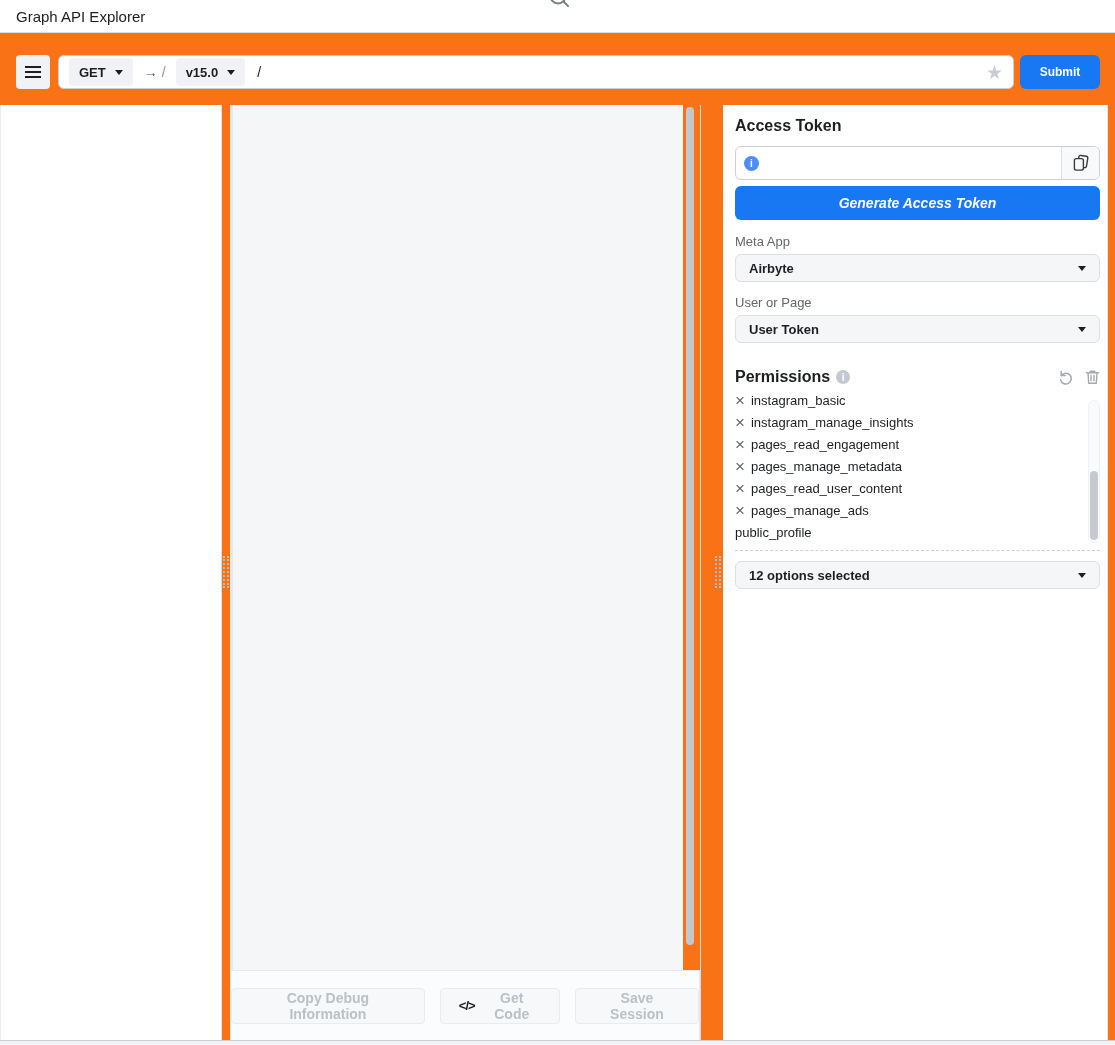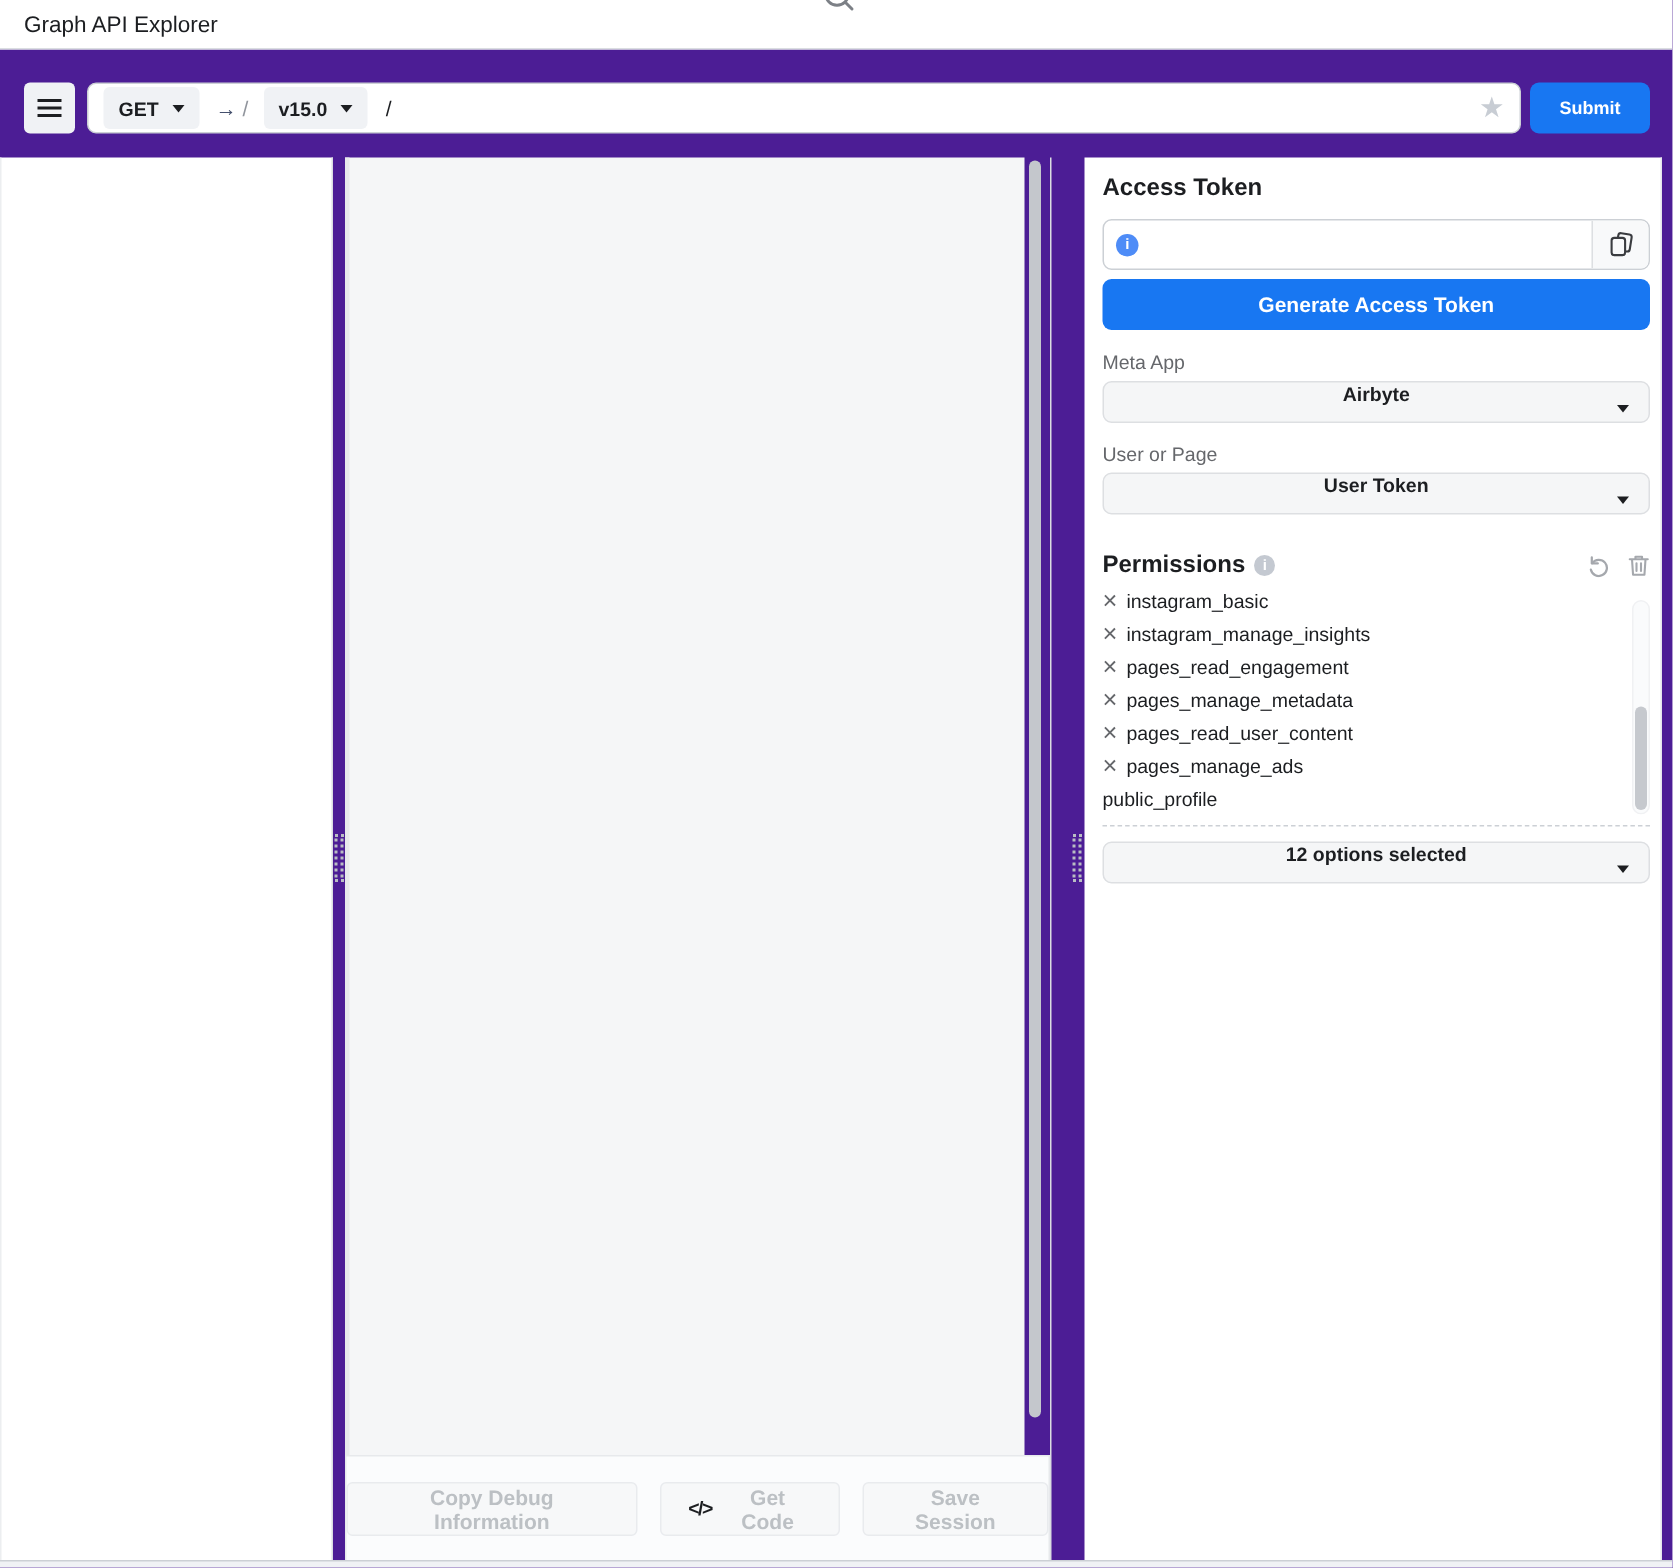--- a/index.html
+++ b/index.html
@@ -1,18 +1,18 @@
 <!DOCTYPE html>
 <html><head>
 <meta charset="utf-8">
 <style>
   * { margin:0; padding:0; box-sizing:border-box; }
   html,body { width:1115px; height:1045px; background:#fff;
     font-family:"Liberation Sans","DejaVu Sans",sans-serif; color:#1c1e21; overflow:hidden; }
-  .page { position:relative; width:1115px; height:1045px; background:#4c1d95; overflow:hidden; }
+  .page { position:relative; width:1115px; height:1045px; background:#f97316; overflow:hidden; }
 
   
   .header { position:absolute; top:0; left:0; right:0; height:33px; border-bottom:1px solid #dadde1; background:#fff; z-index:5; }
   .page-title { position:absolute; left:16px; top:8px; font-size:15px; font-weight:500; color:#1c1e21; }
   .search-partial { position:absolute; left:548px; top:-14px; }
 
   
   .hamburger-btn { position:absolute; left:16px; top:55px; width:34px; height:34px; background:#f0f2f5; border-radius:4px;
     display:flex; flex-direction:column; align-items:center; justify-content:center; gap:3px; cursor:pointer; }
   .hamburger-btn i { display:block; width:16px; height:2px; background:#1c1e21; }
@@ -51,25 +51,25 @@
   .right-panel { position:absolute; left:723px; top:105px; width:385px; bottom:5px; background:#fff;
     border-right:1px solid #e4e6eb; padding:12px 7px 0 12px; }
   .section-heading { font-size:16px; font-weight:700; color:#1c1e21; }
   .token-box { margin-top:11px; height:34px; border:1px solid #ccd0d5; border-radius:6px; display:flex; align-items:center; overflow:hidden; background:#fff; }
   .info-icon { flex:0 0 auto; width:15px; height:15px; margin-left:8px; border-radius:50%; background:#4e8cf7; color:#fff;
     font-size:10px; font-weight:700; display:flex; align-items:center; justify-content:center; }
   .token-input { flex:1; height:100%; border:none; outline:none; padding:0 8px; font-size:13px; font-family:inherit; background:transparent; }
   .copy-btn { flex:0 0 auto; width:38px; height:100%; border-left:1px solid #dddfe2; background:#f8f9fa;
     display:flex; align-items:center; justify-content:center; cursor:pointer; }
   .primary-btn { margin-top:6px; width:100%; height:34px; background:#1877F2; border:none; border-radius:6px;
-    color:#fff; font-size:14px; font-weight:700; cursor:pointer; font-family:inherit; }
+    color:#fff; font-size:14px; font-weight:700; cursor:pointer; font-family:inherit;font-style:italic; }
   .field-label { margin-top:14px; font-size:13px; color:#65676b; }
   .field-label.tight { margin-top:13px; }
   .dropdown { margin-top:5px; height:28px; background:#f5f6f7; border:1px solid #dddfe2; border-radius:6px;
-    display:flex; align-items:center; padding:0 13px; font-size:13px; font-weight:700; color:#1c1e21; cursor:pointer;flex-direction:column; }
+    display:flex; align-items:center; padding:0 13px; font-size:13px; font-weight:700; color:#1c1e21; cursor:pointer; }
   .dropdown .caret { margin-left:auto; }
 
   .perm-header { margin-top:25px; display:flex; align-items:center; }
   .perm-info-icon { width:14px; height:14px; margin-left:6px; border-radius:50%; background:#c4c9d1; color:#fff;
     font-size:10px; font-weight:700; display:flex; align-items:center; justify-content:center; }
   .perm-tools { margin-left:auto; display:flex; align-items:center; gap:12px; }
   .perm-tools svg { display:block; cursor:pointer; }
 
   .perm-list-wrap { position:relative; margin-top:9px; height:148px; overflow:hidden; }
   .perm-list { margin-top:-5px; }

